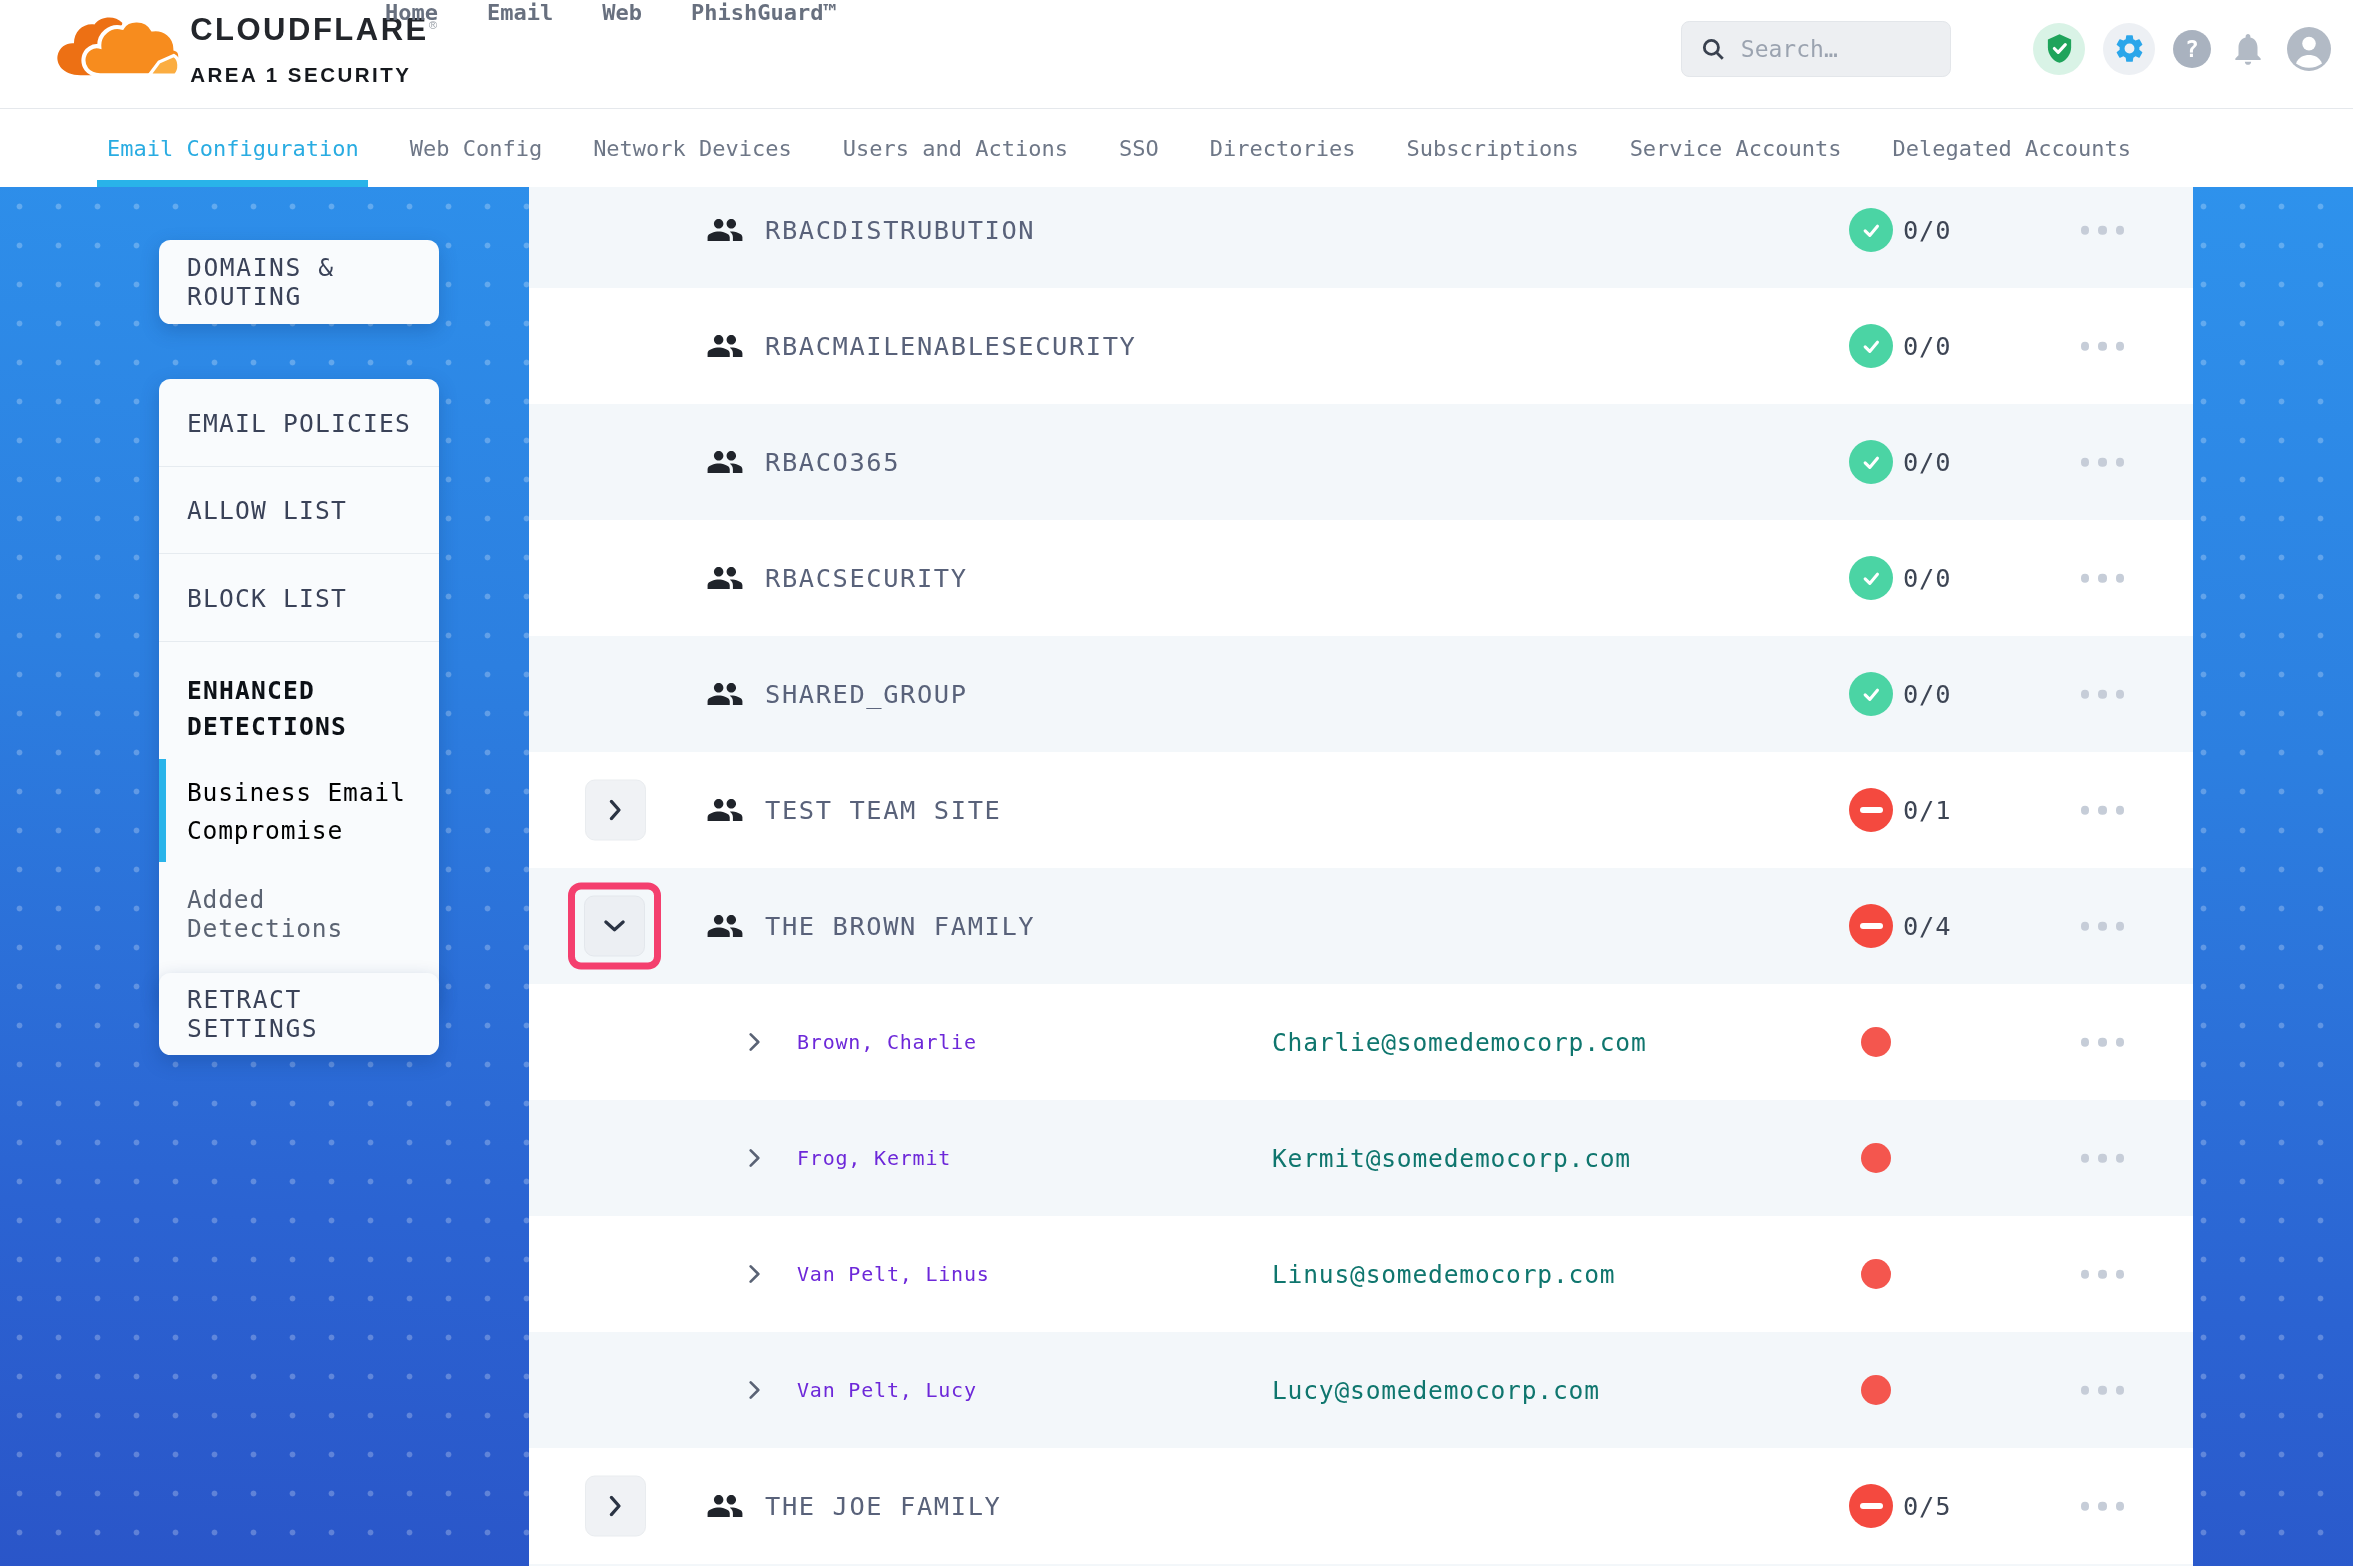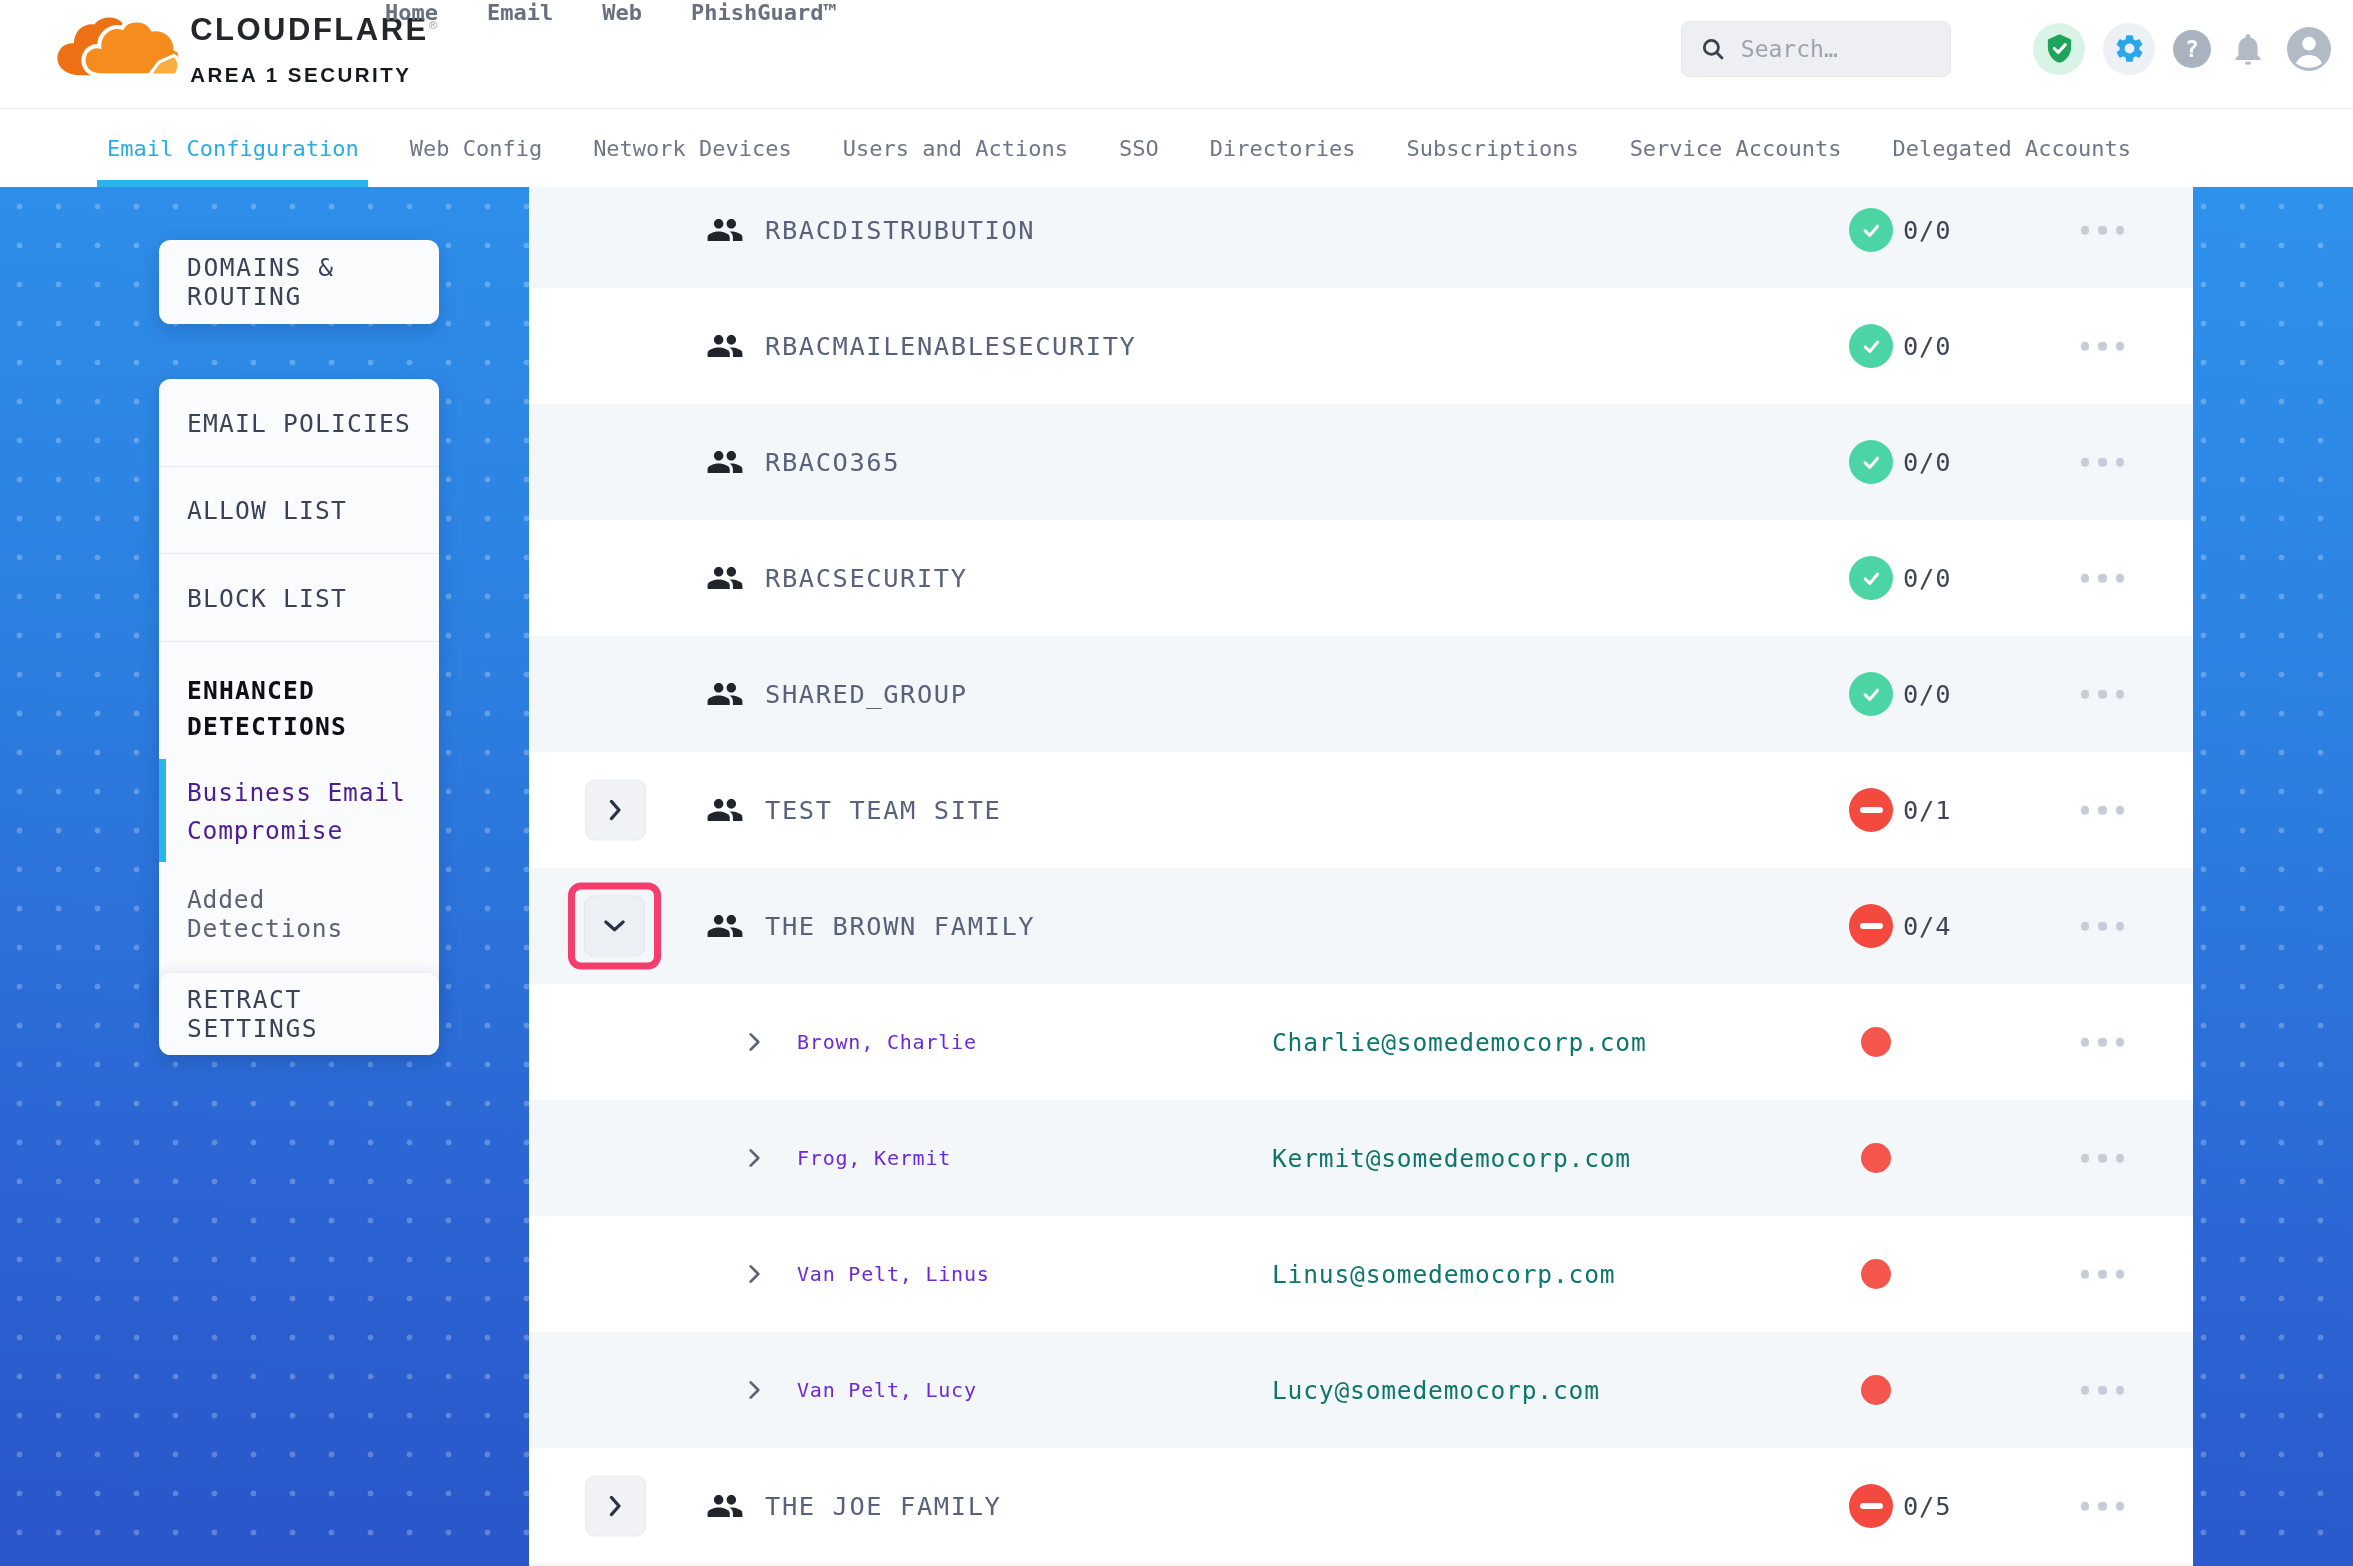--- a/index.html
+++ b/index.html
@@ -59,21 +59,21 @@
   .card-retract { top:786px; height:82px; display:flex; align-items:center; }
   .side-label { padding-left:28px; font-size:24.6px; letter-spacing:1.6px; color:#3a4258; }
 
   .card-policies { top:192px; padding-bottom:39px; }
   .pol-item { position:relative; padding:29.5px 24.6px 28px 28px; font-size:24.6px;
               letter-spacing:1.2px; color:#3a4258; cursor:pointer; }
   .pol-item.ruled { border-bottom:0.8px solid #e6ebf0; }
   .pol-section { padding:31px 24.6px 4.9px 28px; font-size:24.6px; letter-spacing:1.2px;
                  color:#0d1117; font-weight:700; line-height:1.5; }
   .pol-active { position:relative; padding:23px 24.6px 19.7px 28px; font-size:24.6px; letter-spacing:0.8px;
-                color:#4c1d95; line-height:1.55; cursor:pointer; }
+                color:#000000; line-height:1.55; cursor:pointer; }
   .pol-active .active-bar { position:absolute; left:0; top:8.2px; bottom:8.2px; width:6.6px; background:#2ab4ea; }
   .pol-muted { padding:14.8px 24.6px 21px 28px; font-size:24.6px; letter-spacing:0.8px; color:#5b6372; cursor:pointer; }
 
   
   .panel { position:absolute; left:529px; top:0; width:1664px; height:1392px;
            background:#ffffff; overflow:hidden; }
   .rows { margin-top:-14.8px; }
   .row { position:relative; height:116px;padding-left:30px; }
   .row.shade { background:#f3f7fa; }
 

